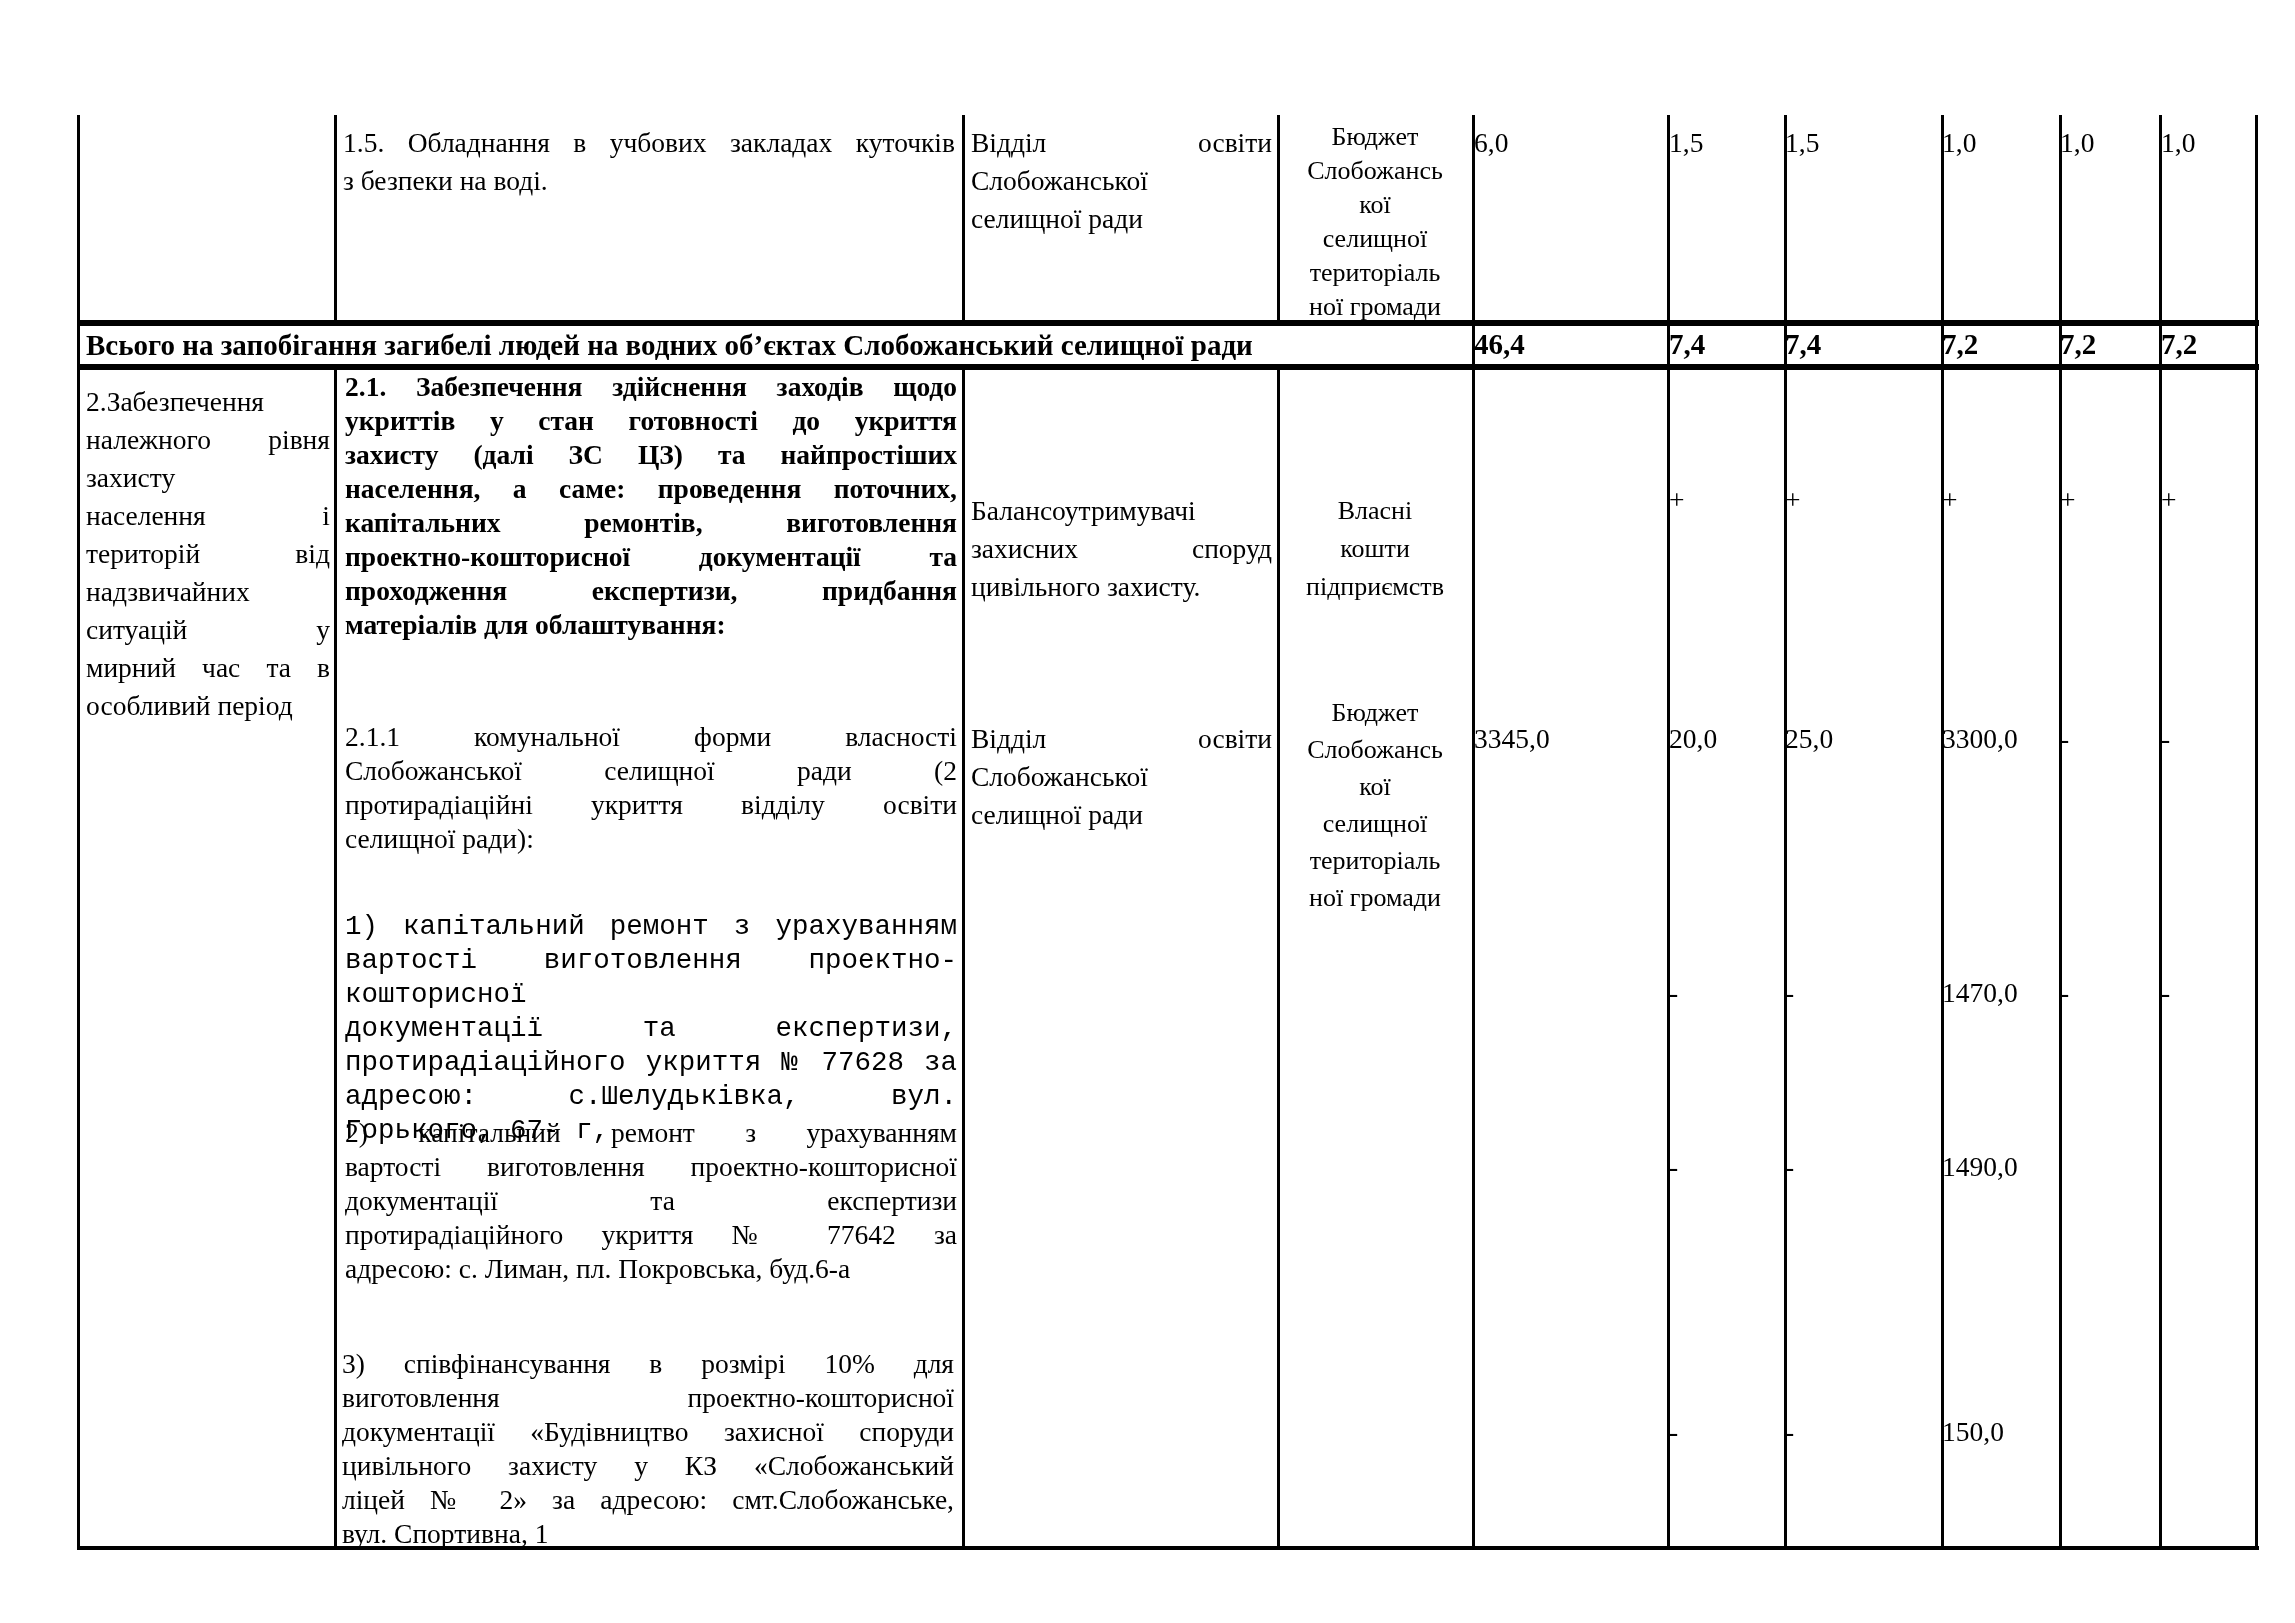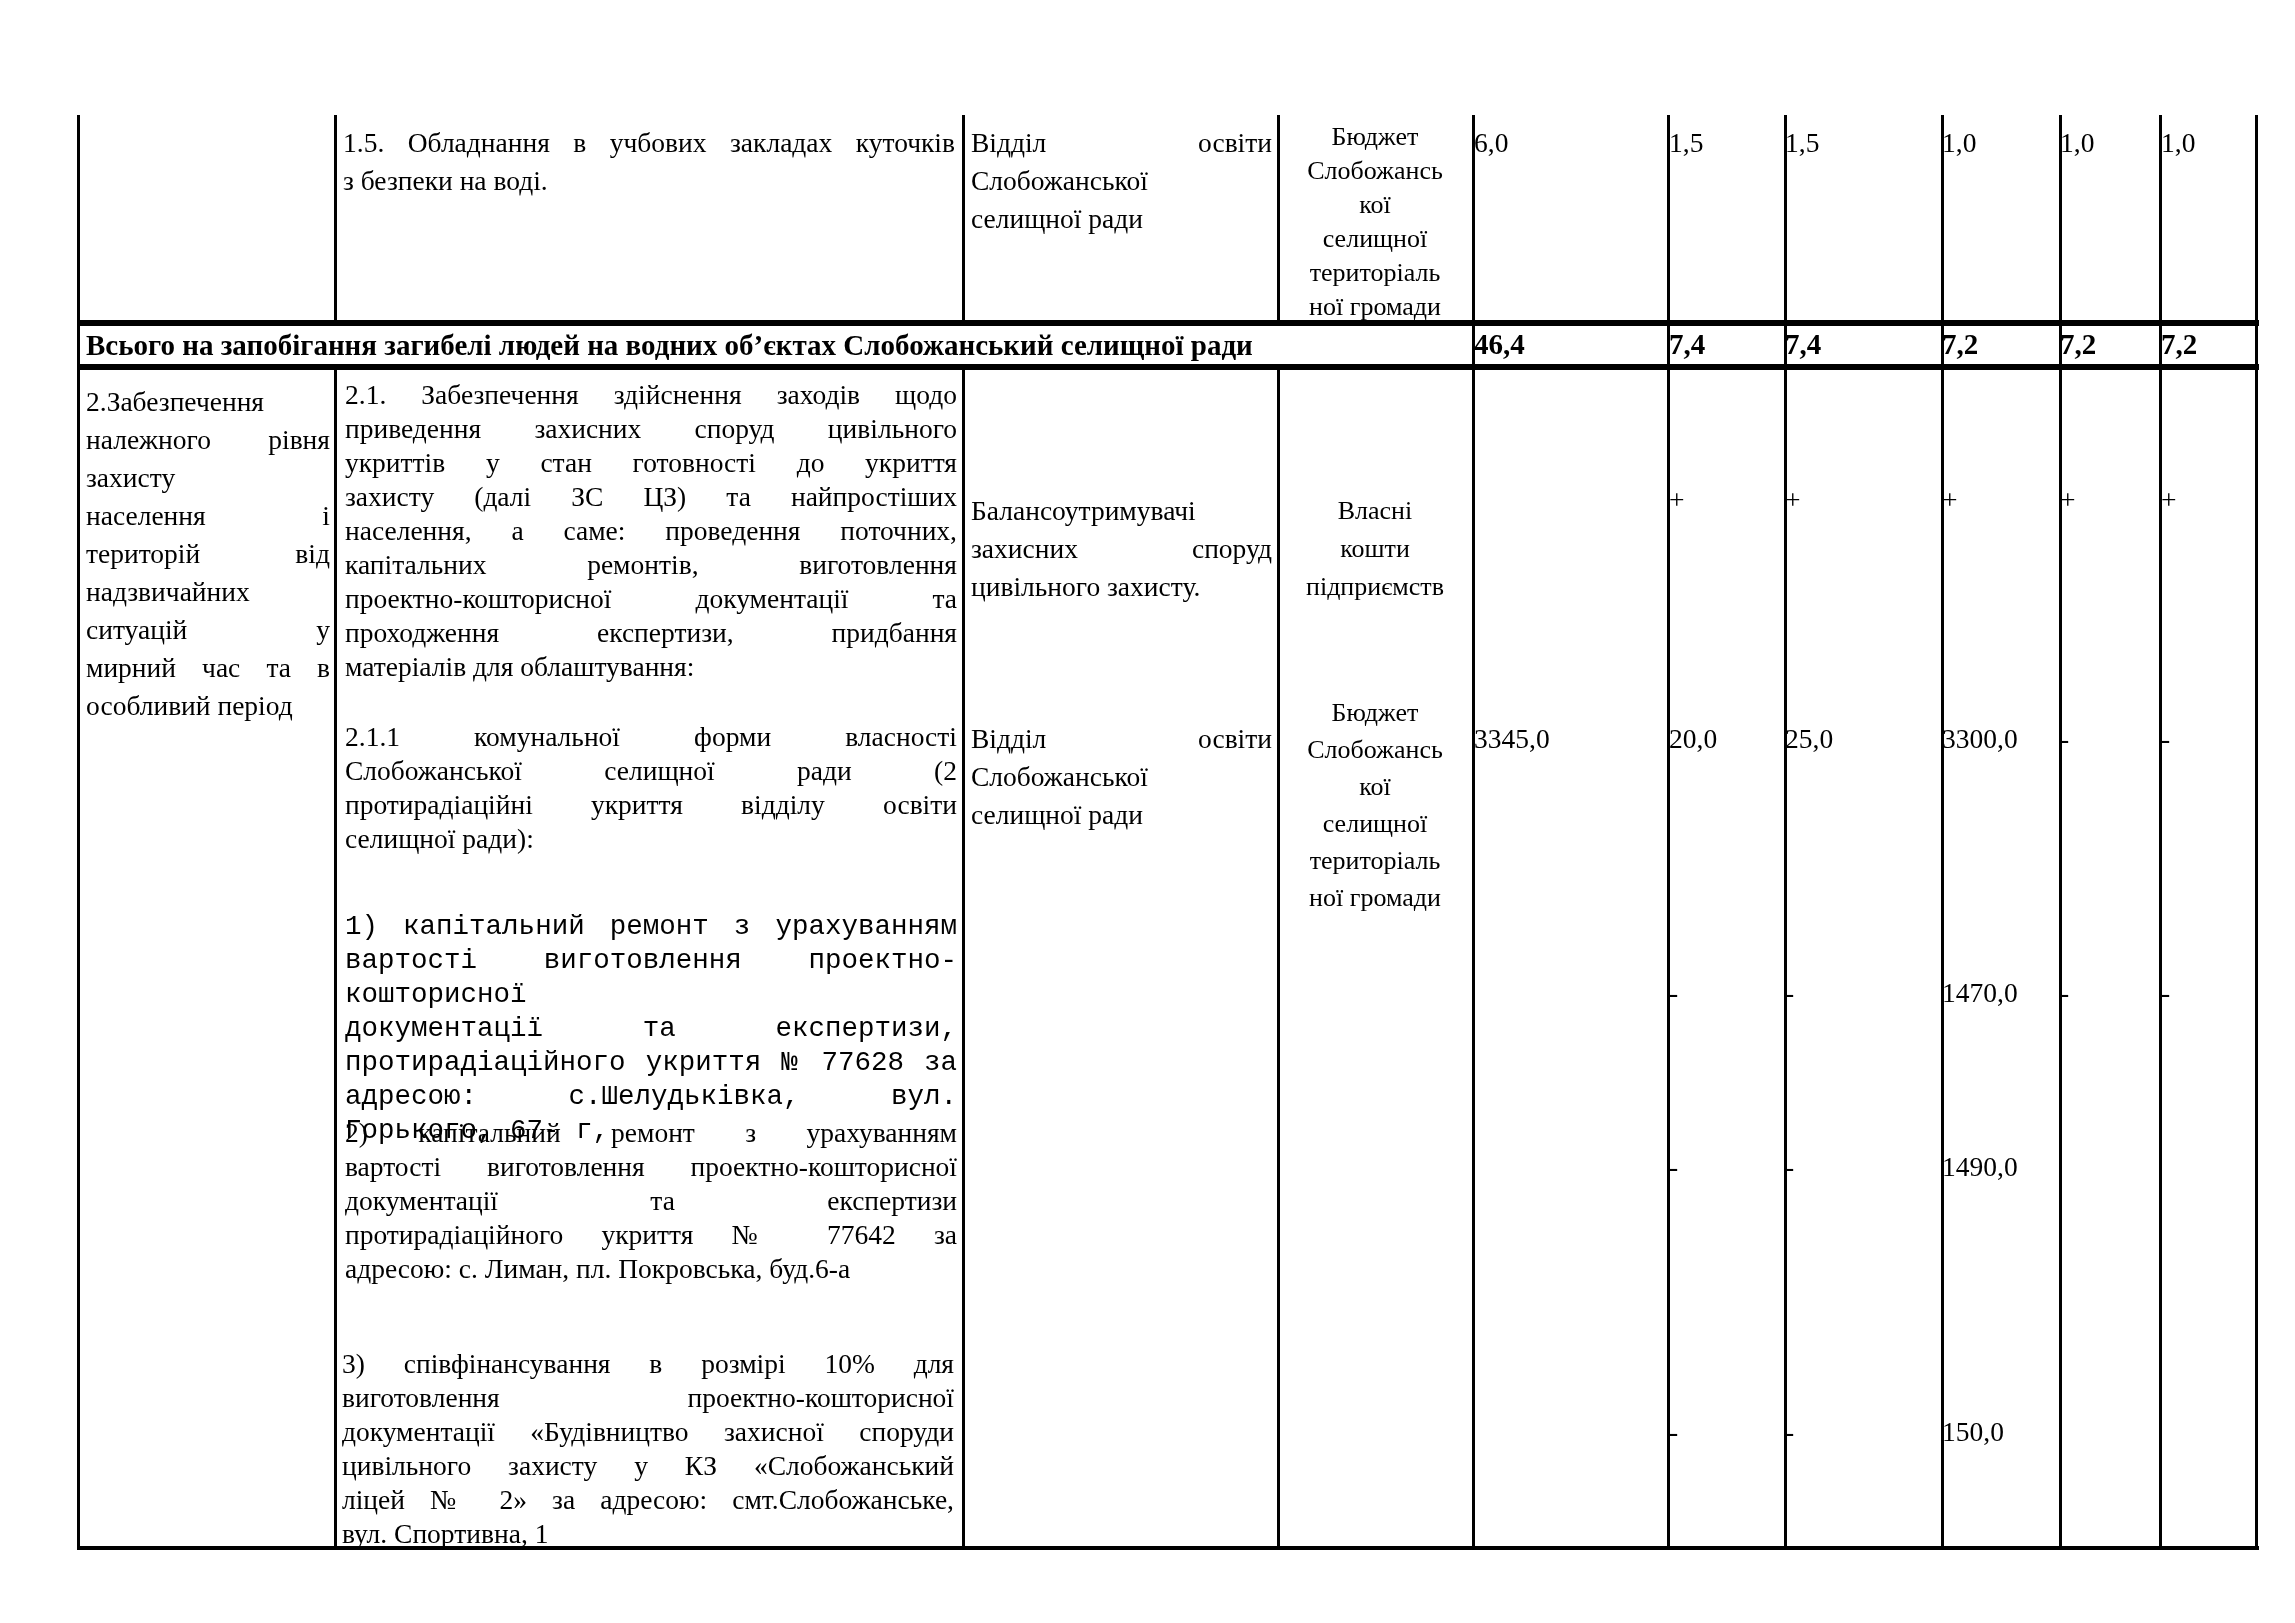--- a/index.html
+++ b/index.html
@@ -117,23 +117,22 @@
       <div class="jline">належного рівня</div>
       <div class="jline">захисту</div>
       <div class="jline">населення і</div>
       <div class="jline">територій від</div>
       <div class="jline">надзвичайних</div>
       <div class="jline">ситуацій у</div>
       <div class="jline">мирний час та в</div>
       <div class="jline last">особливий період</div>
     </div>
 
-  <div class="txt lh52" style="left:345px;top:378px;width:612px;">
+  <div class="txt lh52" style="left:345px;top:370px;width:612px;font-weight:bold;">
       <div class="jline">2.1. Забезпечення здійснення заходів щодо</div>
-      <div class="jline">приведення захисних споруд цивільного</div>
       <div class="jline">укриттів у стан готовності до укриття</div>
       <div class="jline">захисту (далі ЗС ЦЗ) та найпростіших</div>
       <div class="jline">населення, а саме: проведення поточних,</div>
       <div class="jline">капітальних ремонтів, виготовлення</div>
       <div class="jline">проектно-кошторисної документації та</div>
       <div class="jline">проходження експертизи, придбання</div>
       <div class="jline last">матеріалів для облаштування:</div>
     </div>
 
   <div class="txt lh52" style="left:345px;top:720px;width:612px;">

